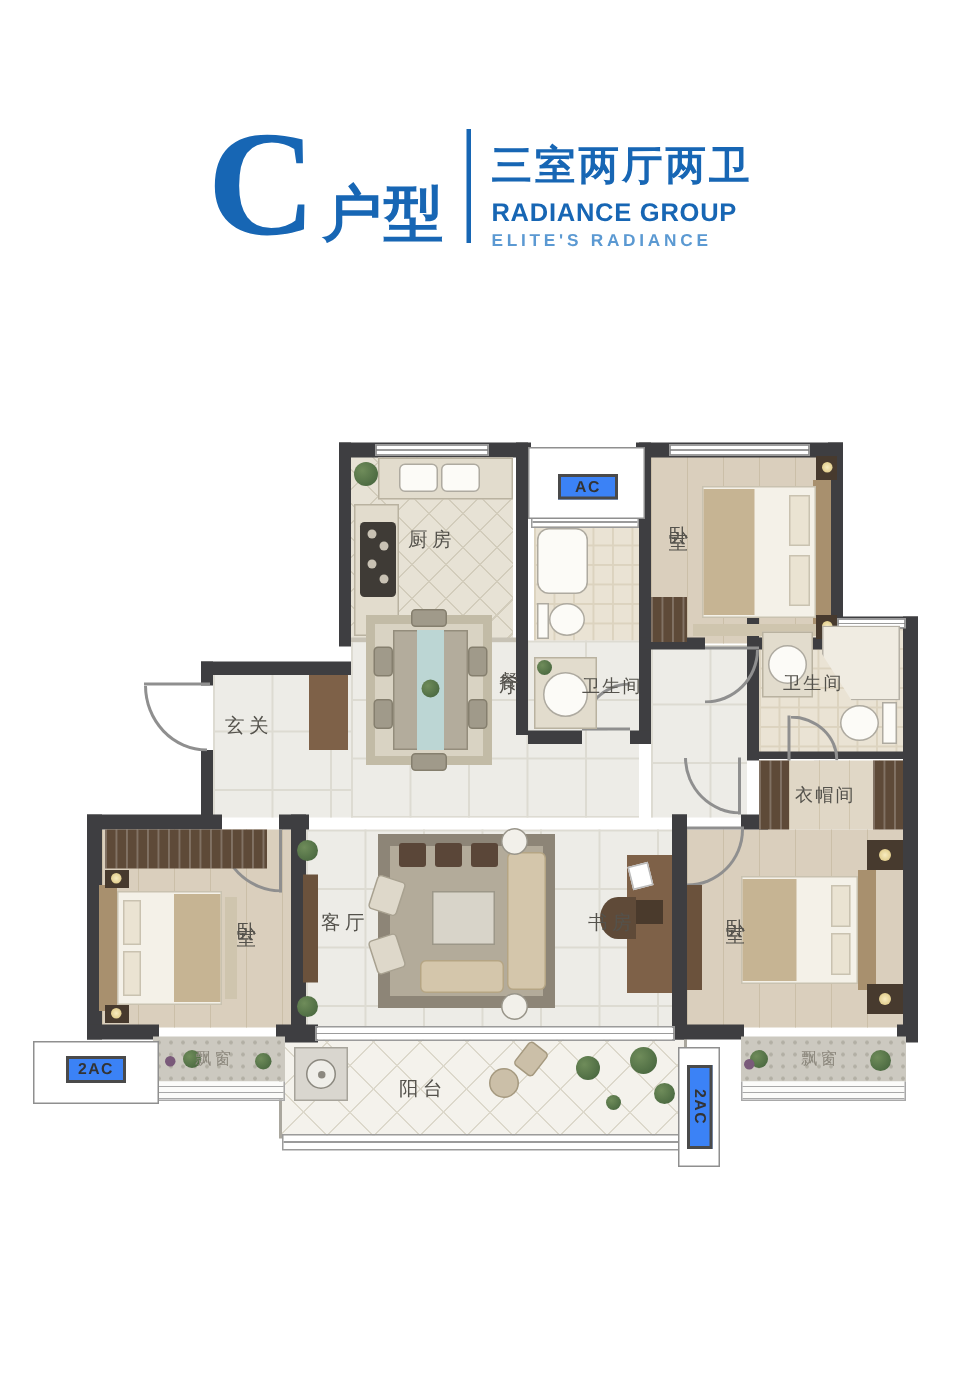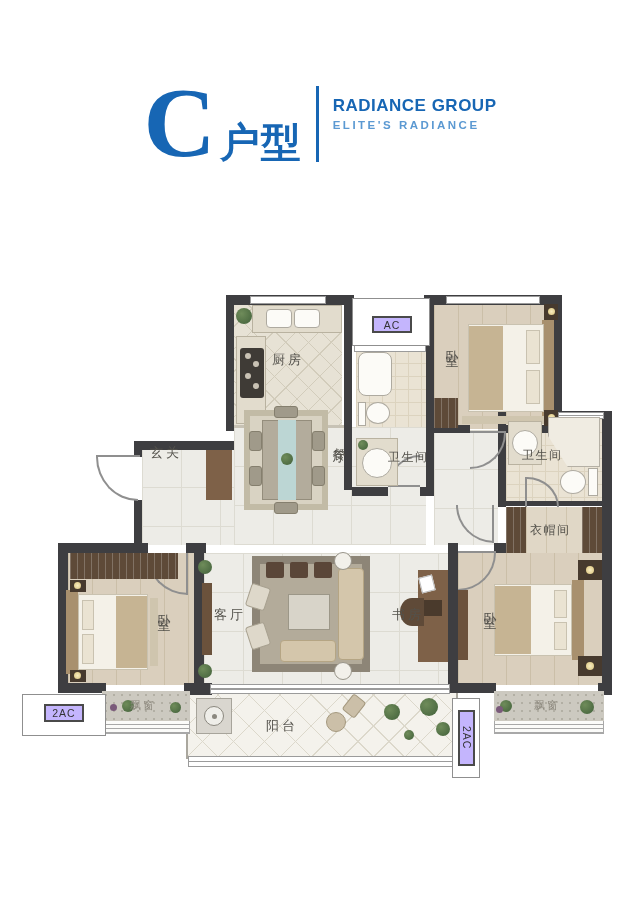--- a/index.html
+++ b/index.html
@@ -6,36 +6,36 @@
   body{width:640px;height:920px;position:relative;overflow:hidden;background:#ffffff;font-family:"Liberation Sans",sans-serif;}
   .a{position:absolute;box-sizing:border-box;}
   
   .header{position:absolute;top:80px;left:0;width:640px;height:92px;display:flex;justify-content:center;}
   .unit{display:flex;align-items:baseline;color:#1766b4;font-family:"Liberation Serif",serif;}
   .unit .c{font-size:100px;line-height:86px;font-weight:bold;}
   .unit .word{font-size:40px;font-weight:bold;margin-left:4px;letter-spacing:1px;}
   .vline{width:3px;background:#1766b4;margin:6px 14px 10px 14px;}
   .brand{display:flex;flex-direction:column;justify-content:flex-start;padding-top:12px;}
   .layout{color:#1766b4;font-size:27px;font-weight:bold;letter-spacing:2px;}
-  .en{color:#1766b4;font-size:17px;font-weight:bold;letter-spacing:0.5px;margin-top:4px;text-align:center;}
+  .en{color:#1766b4;font-size:17px;font-weight:bold;letter-spacing:0.5px;margin-top:4px;}
   .sub{color:#5b99d2;font-size:11.5px;font-weight:bold;letter-spacing:2.5px;margin-top:3px;}
   
   .wall{background:#3e3e41;}
   .thr{background:#c7c2b5;}
   .tile{background-color:#edece7;background-image:linear-gradient(#dddbd2 1px,transparent 1px),linear-gradient(90deg,#dddbd2 1px,transparent 1px);background-size:39px 39px;}
   .bath{background-color:#eae3d4;background-image:linear-gradient(#dcd3bf 1px,transparent 1px),linear-gradient(90deg,#dcd3bf 1px,transparent 1px);background-size:13px 13px;}
   .wood{background-color:#dacfbd;background-image:linear-gradient(90deg,#cbbfa8 1px,transparent 1px);background-size:24px 100%;}
   .wood2{background-color:#e0d7c6;background-image:linear-gradient(90deg,#d0c5ae 1px,transparent 1px);background-size:20px 100%;}
   .diam{background-color:#f4f2ec;background-image:repeating-linear-gradient(45deg,#dcd8cb 0 1px,transparent 1px 22px),repeating-linear-gradient(135deg,#dcd8cb 0 1px,transparent 1px 22px);}
   .kdiam{background-color:#e7e2d5;background-image:repeating-linear-gradient(45deg,#d2ccbb 0 1px,transparent 1px 16px),repeating-linear-gradient(135deg,#d2ccbb 0 1px,transparent 1px 16px);}
   .winh{background:linear-gradient(#ffffff 0 42%,#9b9b9b 42% 58%,#ffffff 58% 100%);border:1px solid #9b9b9b;}
   .sill{background:repeating-linear-gradient(180deg,#fbfbf9 0 3px,#a8a8a8 3px 4px);border:1px solid #a8a8a8;border-top:none;}
   .stone{background-color:#ccc9c0;background-image:radial-gradient(#b2afa4 1px,transparent 1.5px);background-size:8px 8px;}
   .acframe{background:#ffffff;border:1px solid #8f8f8f;}
-  .acbox{background:#c4b5fd;border:2px solid #4a4a4a;color:#333333;font-size:10.5px;display:flex;align-items:center;justify-content:center;letter-spacing:1px;}
+  .acbox{background:#3b82f6;border:2px solid #4a4a4a;color:#333333;font-size:10.5px;display:flex;align-items:center;justify-content:center;letter-spacing:1px;font-weight:bold;}
   .acbox.v{writing-mode:vertical-rl;}
   .arc{border-color:#8f8f8f;border-style:solid;border-width:0;}
   .leaf{background:#8f8f8f;}
   .lbl{color:#54524c;font-size:13px;letter-spacing:3px;line-height:1.2;white-space:nowrap;}
   .lbl.v{writing-mode:vertical-lr;}
   .lbl.s{font-size:12px;letter-spacing:1.5px;}
   .baylbl{color:#8d897e;font-size:11px;letter-spacing:2px;white-space:nowrap;}
   .wd{background:#6b523c;}
   .wd2{background:#7e6148;}
   .wdrobe{background-color:#5e4a38;background-image:linear-gradient(90deg,rgba(255,255,255,.22) 1px,transparent 1px);background-size:7px 100%;}
@@ -56,20 +56,21 @@
 </head>
 <body>
 
 <div class="header">
   <div class="unit">
     <span class="c">C</span>
     <span class="word">户型</span>
   </div>
   <div class="vline"></div>
   <div class="brand">
+    <div class="layout">三室两厅两卫</div>
     <div class="en">RADIANCE GROUP</div>
     <div class="sub">ELITE'S RADIANCE</div>
   </div>
 </div>
 
 <div class="a" style="left:0;top:0;width:640px;height:920px;">
 
   <div class="a kdiam" style="left:234px;top:303px;width:108px;height:124px;"></div>
   <div class="a bath" style="left:356px;top:350px;width:72px;height:140px;"></div>
   <div class="a wood" style="left:434px;top:303px;width:120px;height:126px;"></div>
@@ -255,21 +256,21 @@
   <div class="a grn" style="left:404px;top:730px;width:10px;height:10px;"></div>
   <div class="a grn" style="left:122px;top:700px;width:12px;height:12px;"></div>
   <div class="a" style="left:110px;top:704px;width:7px;height:7px;background:#7a5a7a;border-radius:50%;"></div>
   <div class="a grn" style="left:170px;top:702px;width:11px;height:11px;"></div>
   <div class="a grn" style="left:500px;top:700px;width:12px;height:12px;"></div>
   <div class="a" style="left:496px;top:706px;width:7px;height:7px;background:#7a5a7a;border-radius:50%;"></div>
   <div class="a grn" style="left:580px;top:700px;width:14px;height:14px;"></div>
 
   <div class="a lbl" style="left:272px;top:352px;">厨房</div>
   <div class="a lbl v" style="left:331px;top:437px;">餐厅</div>
-  <div class="a lbl" style="left:150px;top:445px;">玄关</div>
+  <div class="a lbl" style="left:150px;top:476px;">玄关</div>
   <div class="a lbl s" style="left:388px;top:450px;">卫生间</div>
   <div class="a lbl v" style="left:444px;top:340px;">卧室</div>
   <div class="a lbl s" style="left:522px;top:448px;">卫生间</div>
   <div class="a lbl s" style="left:530px;top:523px;">衣帽间</div>
   <div class="a lbl v" style="left:156px;top:604px;">卧室</div>
   <div class="a lbl" style="left:214px;top:607px;">客厅</div>
   <div class="a lbl" style="left:392px;top:607px;">书房</div>
   <div class="a lbl v" style="left:482px;top:602px;">卧室</div>
   <div class="a lbl" style="left:266px;top:718px;">阳台</div>
   <div class="a baylbl" style="left:130px;top:698px;">飘窗</div>

